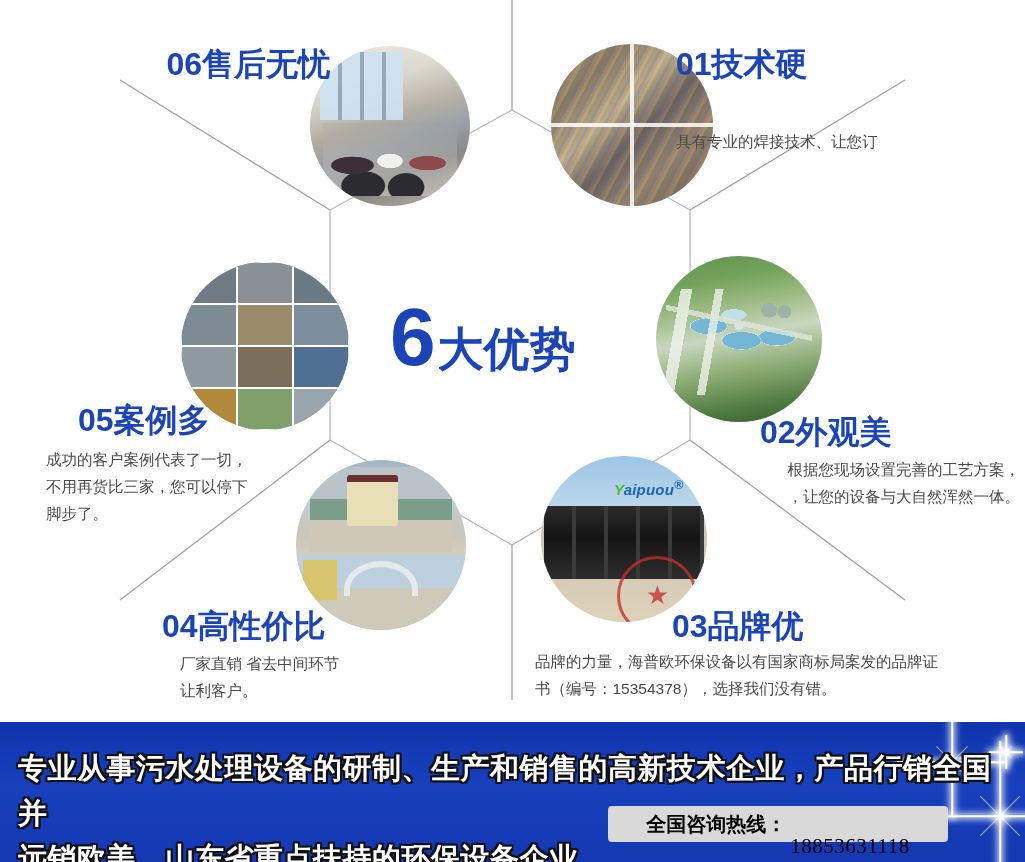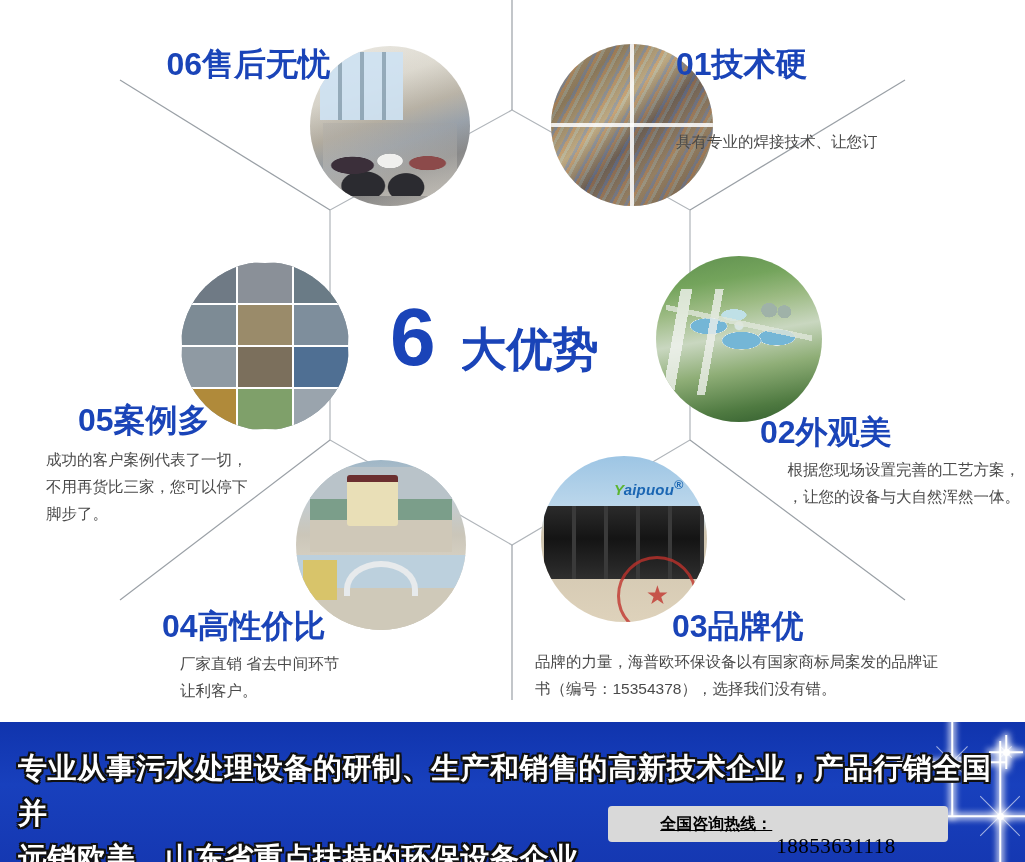--- a/index.html
+++ b/index.html
@@ -234,21 +234,21 @@
   #center-num {
     font-size: 82px;
     font-weight: bold;
     line-height: 1;
     letter-spacing: -2px;
   }
   #center-text {
     font-size: 46px;
     font-weight: bold;
     line-height: 1;
-    margin-left: 27px;
+    margin-left: 4px;
   }
 
   
   #banner {
     position: absolute;
     left: 0;
     top: 722px;
     width: 1025px;
     height: 140px;
     background:
@@ -312,24 +312,23 @@
     height: 36px;
     background: #d9d9d9;
     border-radius: 4px;
     display: flex;
     align-items: center;
     justify-content: center;
     color: #000000;
     white-space: nowrap;
   }
   #hotline-label {
-    font-size: 16px;
+    font-size: 20px;
     font-weight: bold;
     font-family: "Liberation Sans", "DejaVu Sans", sans-serif;
-    text-decoration: underline;
   }
   #hotline-number {
     font-size: 21px;
     font-family: "Liberation Serif", "DejaVu Serif", serif;
     letter-spacing: .5px;
     margin-left: 4px;
     margin-top: 44px;
   }
 </style>
 </head>

